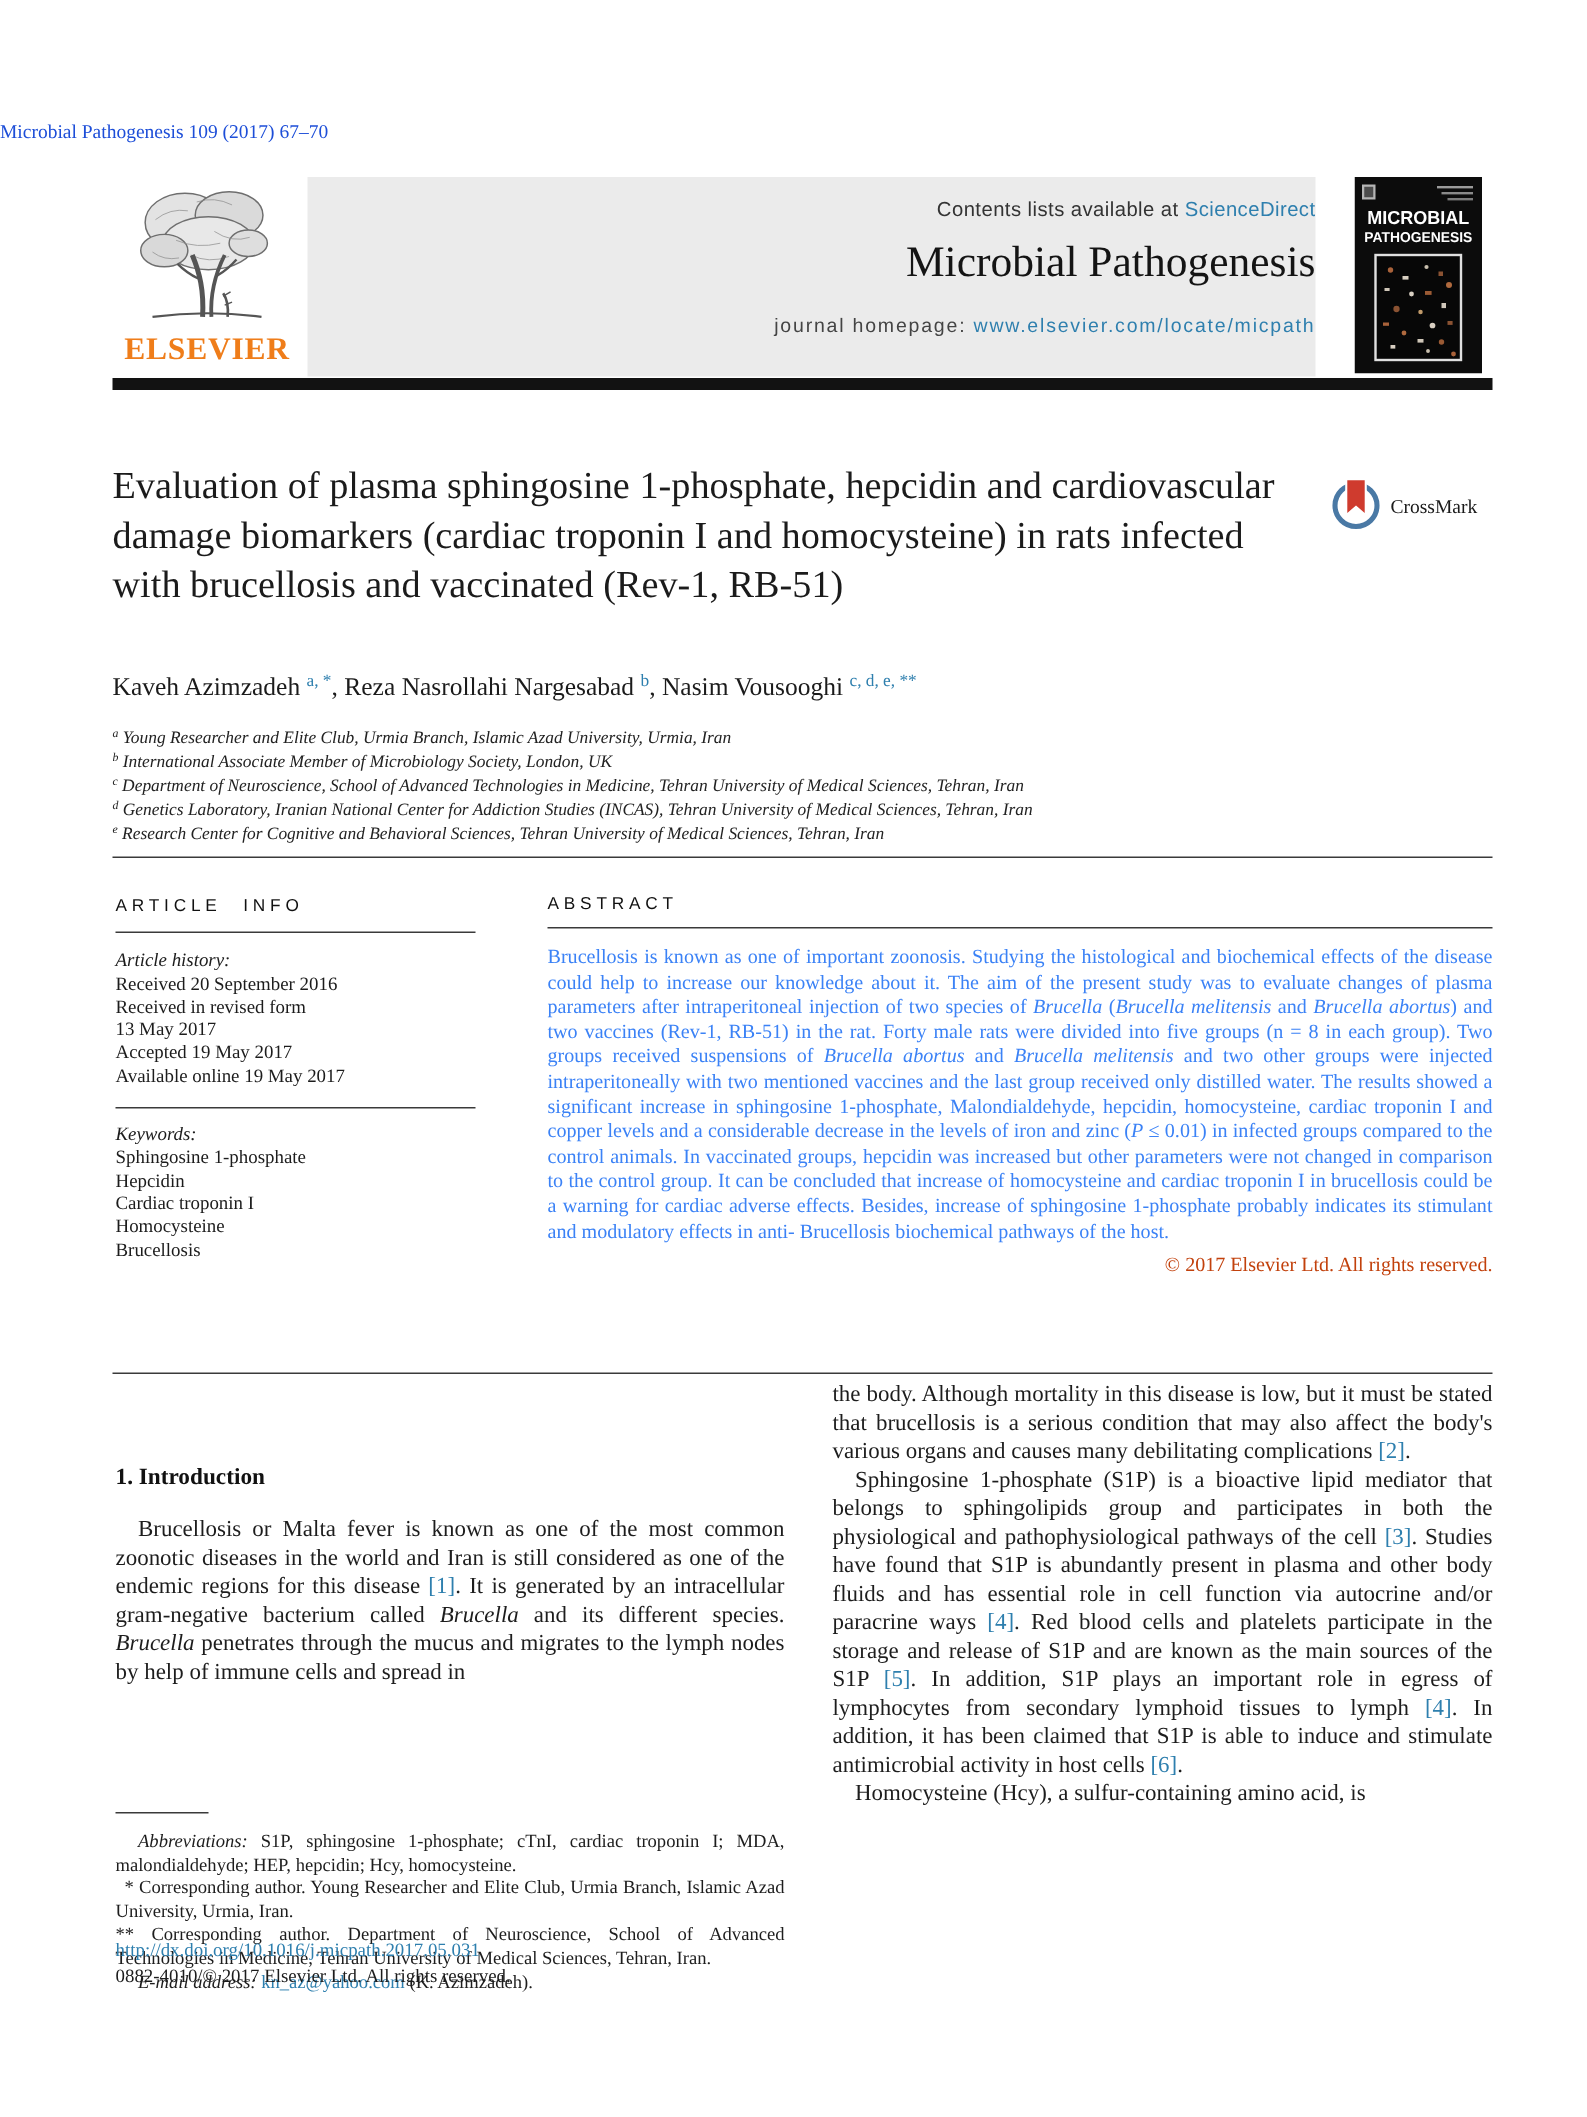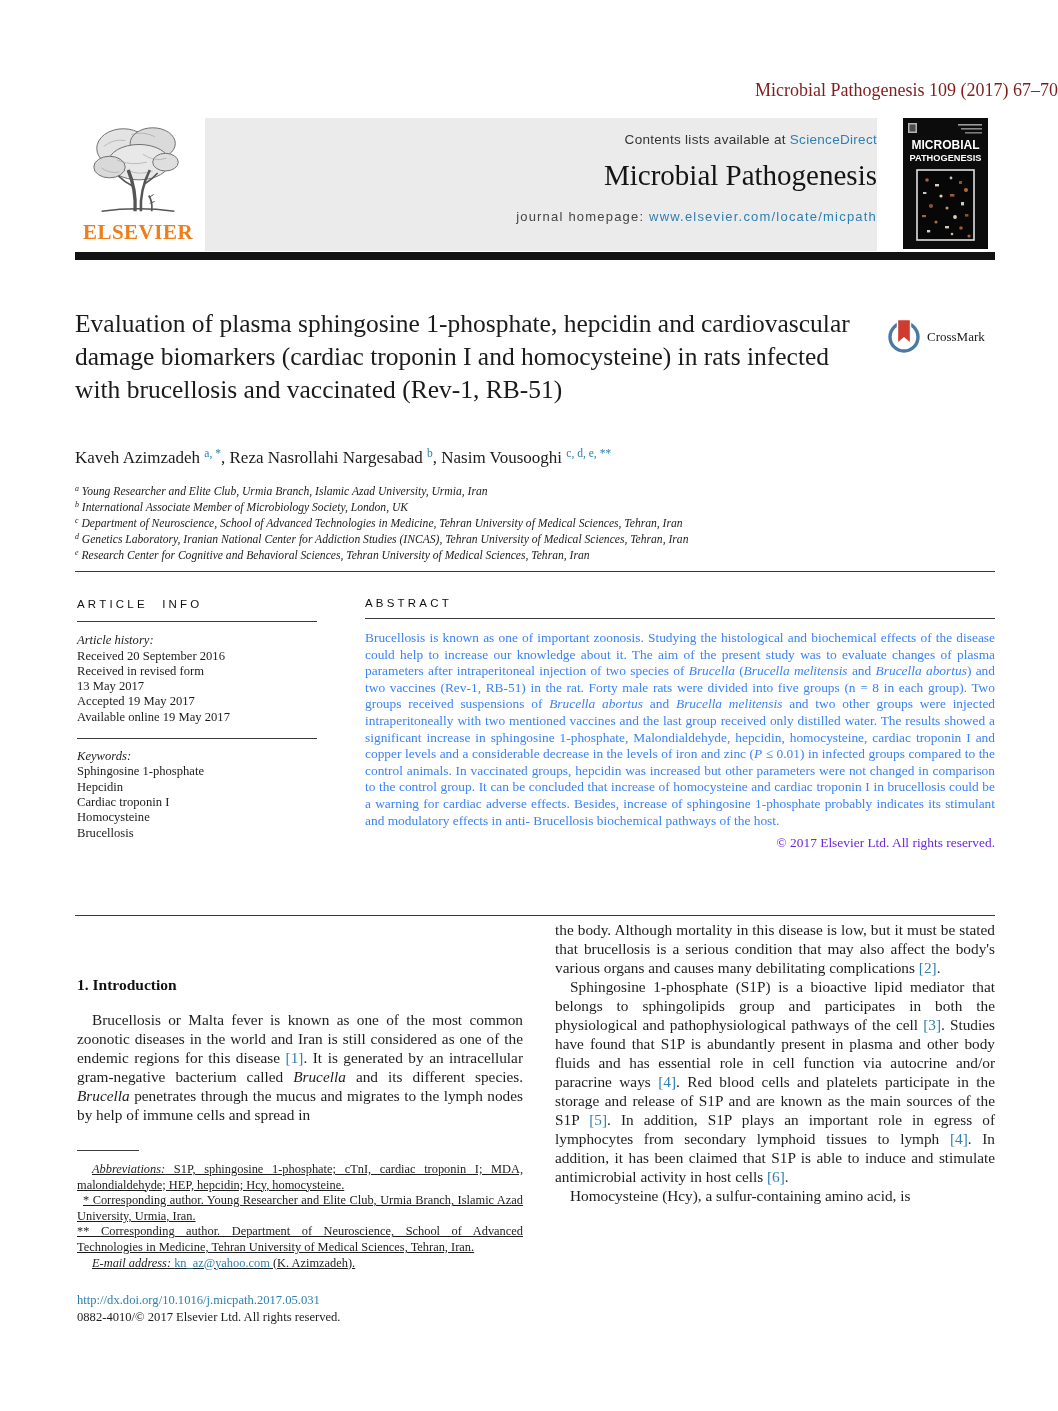--- a/index.html
+++ b/index.html
@@ -9,21 +9,21 @@
     --banner:#ebebeb;
   }
   html,body{margin:0;padding:0;background:#ffffff;}
   .page{
     position:relative;width:1058px;height:1411px;background:#fff;
     font-family:"Liberation Serif", serif;color:var(--ink);overflow:hidden;
   }
   .abs{position:absolute;}
 
   
-  .citation{top:80px;left:0;width:1058px;text-align:right;font-size:18px;color:#7f1d1d;}
+  .citation{top:80px;left:0;width:1058px;text-align:left;font-size:13px;color:#1d4ed8;}
 
   
   .masthead{top:118px;left:75px;width:920px;height:133px;}
   .logo-box{position:absolute;left:0;top:0;width:126px;height:133px;text-align:center;}
   .logo-box svg{display:block;margin:0 auto;}
   .elsevier-word{font-family:"Liberation Serif",serif;font-weight:bold;font-size:21px;color:var(--orange);letter-spacing:0.5px;margin-top:-2px;}
   .banner{position:absolute;left:130px;top:0;width:672px;height:133px;background:var(--banner);text-align:right;}
   .contents-line{padding-top:14px;font-family:"Liberation Sans",sans-serif;font-size:13.5px;color:#333;letter-spacing:0.3px;}
   .journal-name{margin-top:12px;font-size:29px;color:#141414;}
   .homepage-line{margin-top:17px;font-family:"Liberation Sans",sans-serif;font-size:13px;color:#444;letter-spacing:1.2px;padding-left:20px;}
@@ -49,32 +49,32 @@
   .sec-heading{font-family:"Liberation Sans",sans-serif;font-size:11.5px;letter-spacing:3.2px;word-spacing:8px;color:#111;}
   .info-rule{background:#3a3a3a;height:1px;width:240px;margin-top:9px;}
   .info-label{font-style:italic;margin-top:11px;}
   .info-list div{margin:0;}
   .keywords-block{margin-top:10px;}
 
   
   .abs-col{top:597px;left:365px;width:630px;}
   .abs-rule{background:#3a3a3a;height:1px;width:630px;margin-top:9px;}
   .abs-text{margin-top:11px;font-size:13.4px;line-height:16.6px;text-align:justify;color:#3b82f6;}
-  .abs-copy{margin-top:6px;text-align:right;font-size:13.4px;color:#6d28d9;}
+  .abs-copy{margin-top:6px;text-align:right;font-size:13.4px;color:#c2410c;}
 
   
   .col-left{top:976px;left:77px;width:446px;}
   .col-right{top:920px;left:555px;width:440px;}
   .intro-heading{font-size:15.5px;font-weight:bold;color:#111;}
   .body-p{font-size:15.3px;line-height:19px;text-align:justify;margin:0;color:#1d1d1d;}
   .col-left .body-p{margin-top:16px;text-indent:15px;}
   .col-right .body-p.indent{text-indent:15px;}
 
   
-  .footnote{top:1150px;left:77px;width:446px;font-size:12.4px;line-height:15.6px;color:#1d1d1d;text-decoration:underline;}
+  .footnote{top:1208px;left:77px;width:446px;font-size:12.4px;line-height:15.6px;color:#1d1d1d;}
   .fn-rule{background:#3a3a3a;height:1px;width:62px;margin-bottom:11px;}
   .fn-p{text-align:justify;margin:0;}
   .fn-p.indent{text-indent:15px;}
   .fn-p.star{text-indent:6px;}
 
   .footer-links{top:1292px;left:77px;width:446px;font-size:12.6px;line-height:17px;}
 
   
   .seg-i{font-style:italic;}
   .seg-l{color:var(--link);}

